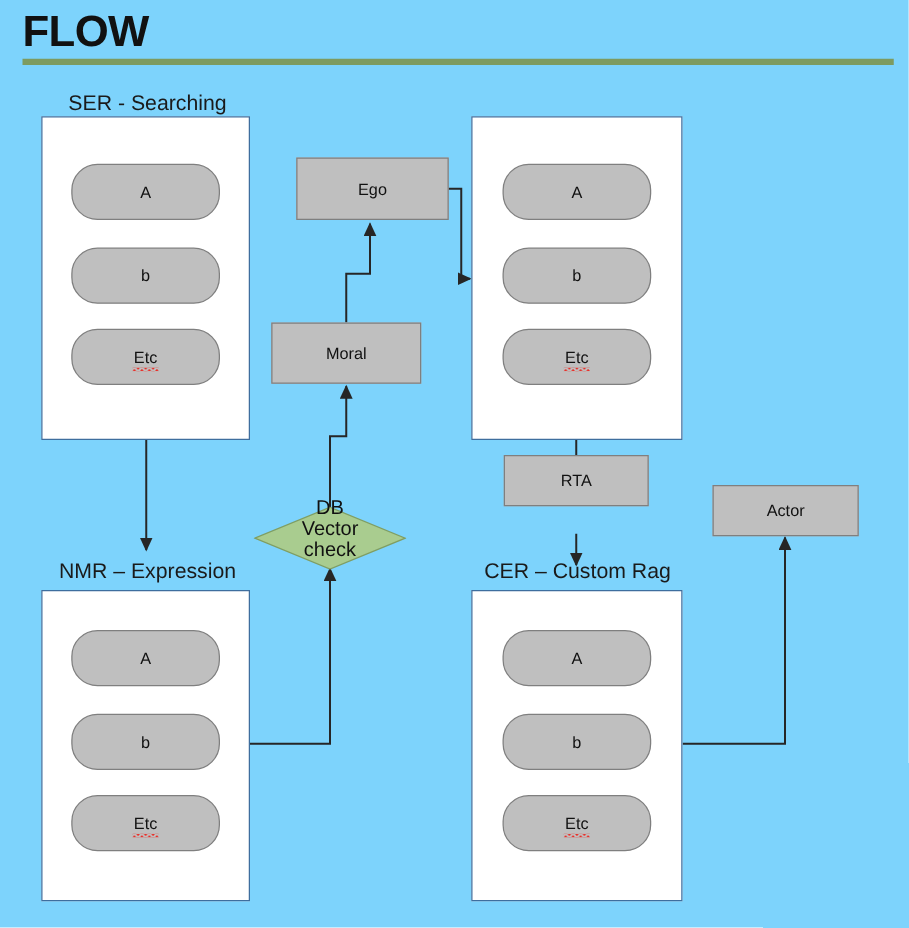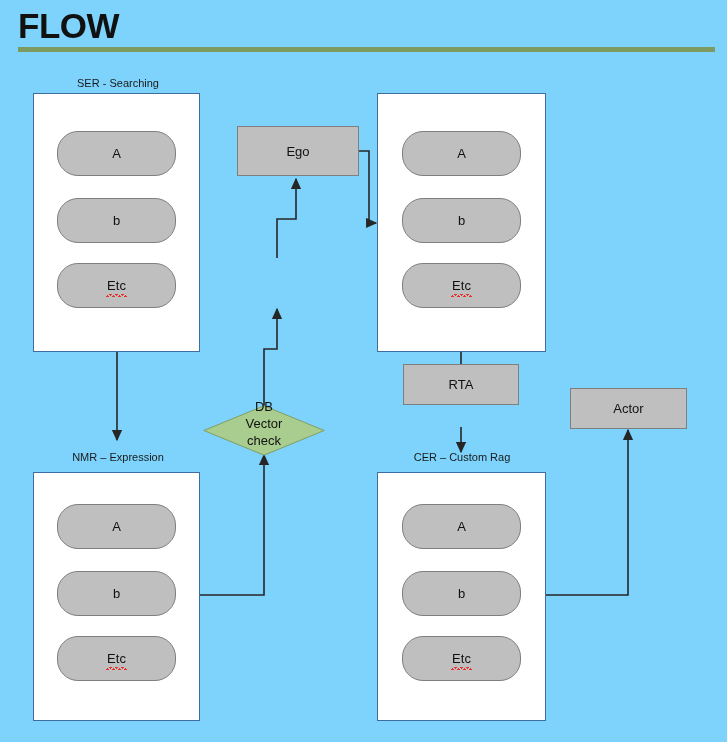--- a/index.html
+++ b/index.html
@@ -42,21 +42,21 @@
 
   
   .group-box {
     position: absolute;
     border: 1px solid #3E6E9E;
     background: #ffffff;
     box-sizing: border-box;
   }
   .group-label {
     position: absolute;
-    font-size: 11px;
+    font-size: 17px;
     color: #1a1a1a;
     white-space: nowrap;
     text-align: center;
     line-height: 16px;
   }
 
   
   .pill {
     position: absolute;
     background: #BFBFBF;
@@ -106,21 +106,21 @@
   .diamond-shape {
     position: absolute;
     inset: 0;
   }
   .diamond-text {
     position: absolute;
     left: 0;
     width: 100%;
     top: -7px;
     text-align: center;
-    font-size: 13px;
+    font-size: 16px;
     line-height: 17px;
     color: #111111;
     pointer-events: none;
   }
 
   
   .connectors {
     position: absolute;
     left: 0;
     top: 0;
@@ -225,20 +225,23 @@
     <span class="txt">b</span>
   </div>
   <div class="pill squiggle" style="left:402px; top:636px; width:119px; height:45px;">
     <span class="txt">Etc</span>
   </div>
 
   <div class="rect" style="left:237px; top:126px; width:122px; height:50px;">
     <span>Ego</span>
   </div>
 
+  <div class="rect" style="left:217px; top:258px; width:120px; height:49px;">
+    <span>Moral</span>
+  </div>
 
   <div class="rect" style="left:403px; top:364px; width:116px; height:41px;">
     <span>RTA</span>
   </div>
 
   <div class="rect" style="left:570px; top:388px; width:117px; height:41px;">
     <span>Actor</span>
   </div>
 
   <div class="diamond-wrap" style="left:203px; top:405px; width:122px; height:51px;">

